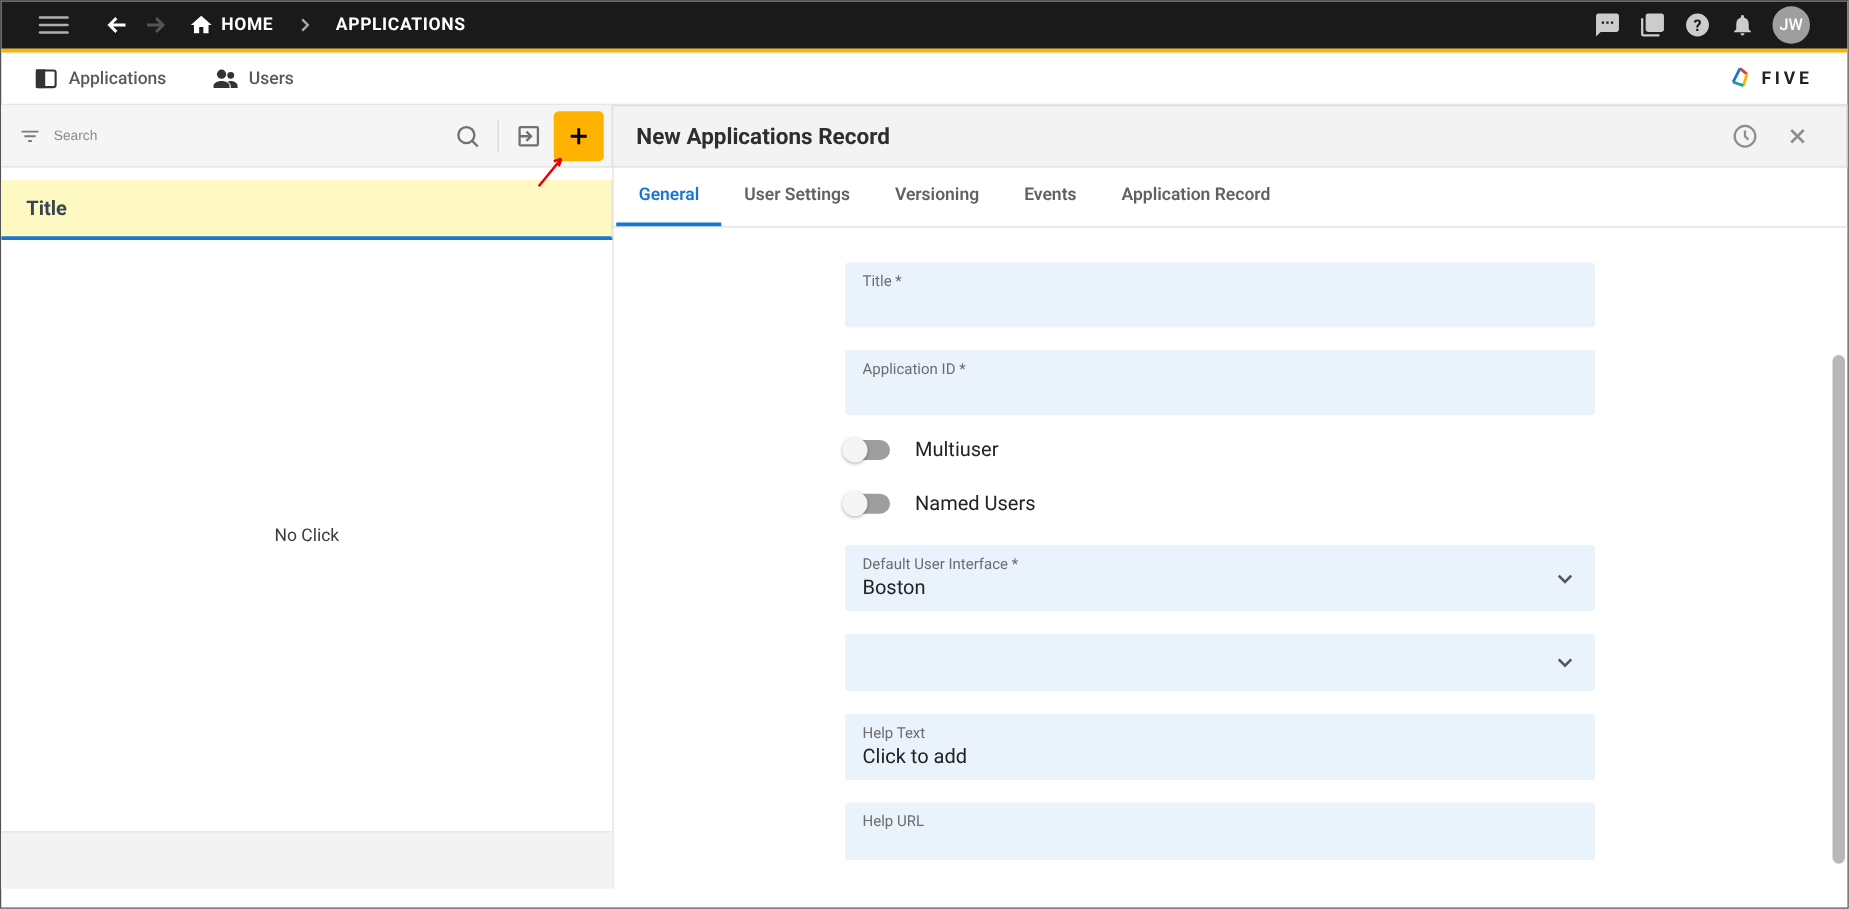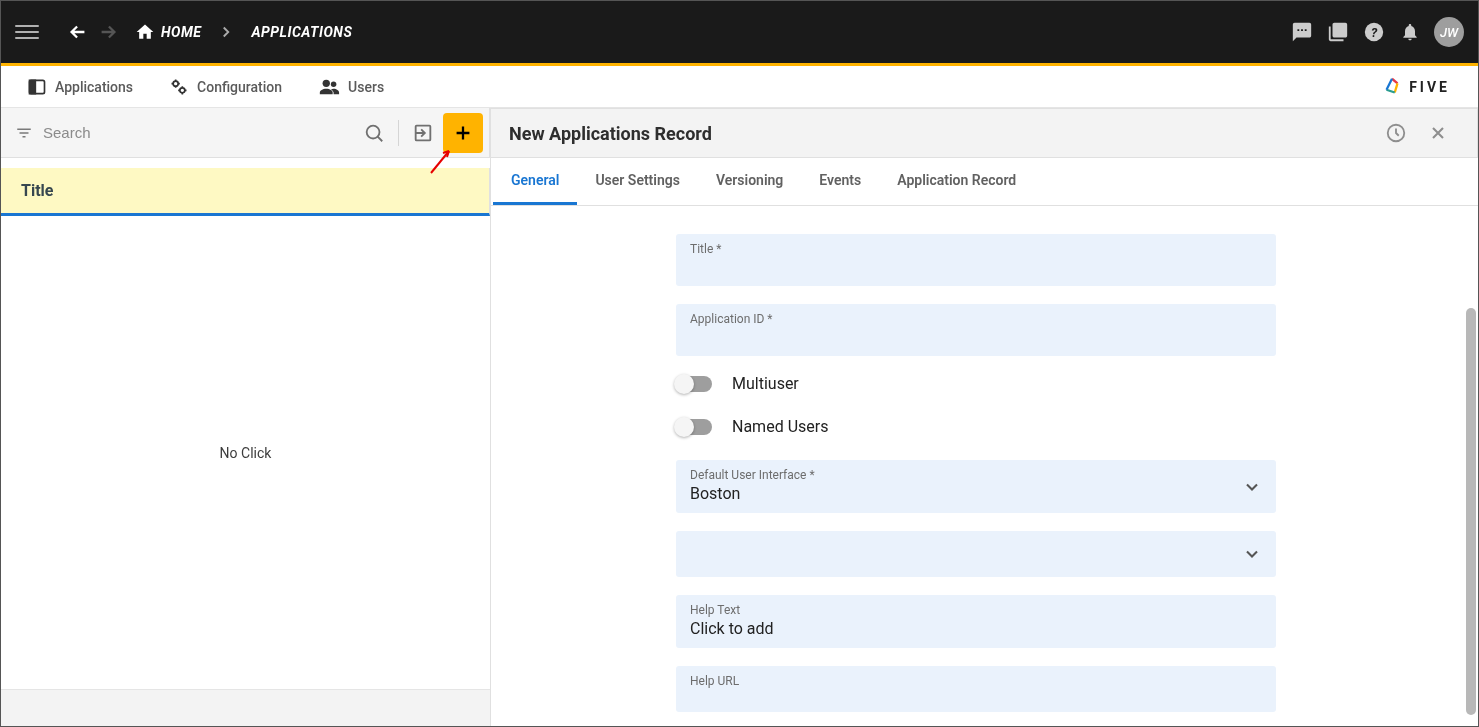--- a/index.html
+++ b/index.html
@@ -1,36 +1,36 @@
 <!DOCTYPE html>
 <html><head>
 <meta charset="utf-8">
 <style>
 * { box-sizing: border-box; margin: 0; padding: 0; }
 body { font-family: -apple-system, BlinkMacSystemFont, "Segoe UI", Roboto, Arial, sans-serif; background: #fff; width: 1479px; height: 727px; overflow: hidden; border: 1px solid #555;}
-.topbar { background: #1a1a1a; height: 62px; display: flex; align-items: center; padding: 0 14px; color: #fff; font-style: italic; }
+.topbar { background: #1a1a1a; height: 38px; display: flex; align-items: center; padding: 0 30px; color: #fff; }
 .topbar .ham { width: 24px; height: 24px; display:flex; flex-direction:column; justify-content:center; gap:4px; cursor:pointer; margin-right: 24px;}
 .topbar .ham div{ height:2px; background:#b0b0b0; border-radius:1px;}
 .topbar .arrow-btn { width:30px; height:30px; display:flex; align-items:center; justify-content:center; color:#fff; cursor:pointer;}
 .topbar .arrow-btn.disabled { color:#555;}
 .topbar .breadcrumb { display:flex; align-items:center; margin-left: 12px; gap: 6px; font-weight:700; font-size:14px; letter-spacing:0.5px;}
 .topbar .breadcrumb .sep { color:#aaa; margin: 0 10px;}
 .topbar .spacer { flex:1;}
 .topbar .icon-btn { width:36px; height:36px; display:flex; align-items:center; justify-content:center; color:#ccc; cursor:pointer;}
 .topbar .avatar { width:30px; height:30px; border-radius:50%; background:#9e9e9e; color:#fff; display:flex; align-items:center; justify-content:center; font-size:13px; font-weight:500; margin-left:6px; cursor:pointer;}
 .accent-line { height:3px; background:#ffb300;}
 .subbar { height:42px; display:flex; align-items:center; padding: 0 8px; border-bottom:1px solid #e5e5e5;}
 .subbar .subitem { display:flex; align-items:center; gap:8px; padding: 0 18px; height:100%; color:#5a5a5a; font-size:14px; font-weight:500; cursor:pointer;}
 .subbar .brand { margin-left:auto; display:flex; align-items:center; gap:6px; padding-right:20px; font-weight:700; letter-spacing:3px; font-size:14px; color:#222;}
 
 .main { display:flex; height: calc(727px - 55px - 3px - 42px);}
 .sidebar { width: 490px; border-right:1px solid #e0e0e0; display:flex; flex-direction:column; background:#fff; }
 .side-search { height:50px; background:#f5f5f5; border:1px solid #e0e0e0; border-top:none; border-left:none; display:flex; align-items:center; padding: 0 6px 0 14px; margin: 0 0 0 0;}
 .side-search .filter-ic { color:#7a7a7a; margin-right:10px;}
-.side-search input { flex:1; border:none; background:transparent; font-size:15px; color:#1d4ed8; outline:none;}
+.side-search input { flex:1; border:none; background:transparent; font-size:11px; color:#1d4ed8; outline:none;}
 .side-search input::placeholder{ color:#8b8b8b;}
 .side-search .sicon { width:40px; display:flex; justify-content:center; color:#707070;}
 .side-search .divider { width:1px; height:26px; background:#d5d5d5; margin: 0 4px;}
 .side-search .import-ic { width:40px; display:flex; justify-content:center; color:#707070; cursor:pointer;}
 .side-search .add-btn { width:40px; height:40px; background:#ffb300; border-radius:4px; display:flex; align-items:center; justify-content:center; cursor:pointer; position:relative;}
 
 .arrow-annotation { position:absolute; left:-14px; bottom:-22px; color:#e60000; pointer-events:none;}
 
 .col-header { height:48px; background:#fef9c3; border:1px solid #e0e0e0; border-left:none; border-top:none; display:flex; align-items:center; padding: 0 20px; font-weight:700; color:#37474f; border-bottom:3px solid #1976d2; margin-top:10px;}
 .no-rows { flex:1; display:flex; align-items:center; justify-content:center; color:#3d3d3d; font-size:14px;}
@@ -125,28 +125,20 @@
 
 <div class="subbar">
   <div class="subitem">
     <svg width="20" height="20" viewBox="0 0 24 24" fill="none" stroke="#333" stroke-width="2">
         <rect x="3" y="4" width="18" height="16" rx="2"></rect>
         <rect x="3" y="4" width="7" height="16" fill="#333"></rect>
       </svg>
     <span>Applications</span>
   </div>
   <div class="subitem">
-    <svg width="20" height="20" viewBox="0 0 24 24" fill="#333">
-        <circle cx="8" cy="8" r="3" fill="none" stroke="#333" stroke-width="2"></circle>
-        <circle cx="16" cy="16" r="3" fill="none" stroke="#333" stroke-width="2"></circle>
-        <path d="M8 5V3M8 13v-2M5 8H3M13 8h-2M16 13v-2M16 21v-2M13 16h-2M21 16h-2" stroke="#333" stroke-width="2"></path>
-      </svg>
-    <span>Configuration</span>
-  </div>
-  <div class="subitem">
     <svg width="22" height="22" viewBox="0 0 24 24" fill="#333">
         <circle cx="9" cy="8" r="4"></circle>
         <path d="M9 14c-4 0-7 2-7 4v2h14v-2c0-2-3-4-7-4z"></path>
         <circle cx="17" cy="9" r="3"></circle>
         <path d="M17 14c-1 0-2 .2-2.8.6 1.7 1 2.8 2.5 2.8 3.4v2h6v-2c0-2-2.7-4-6-4z"></path>
       </svg>
     <span>Users</span>
   </div>
   <div class="brand">
     <svg width="22" height="22" viewBox="0 0 24 24">

